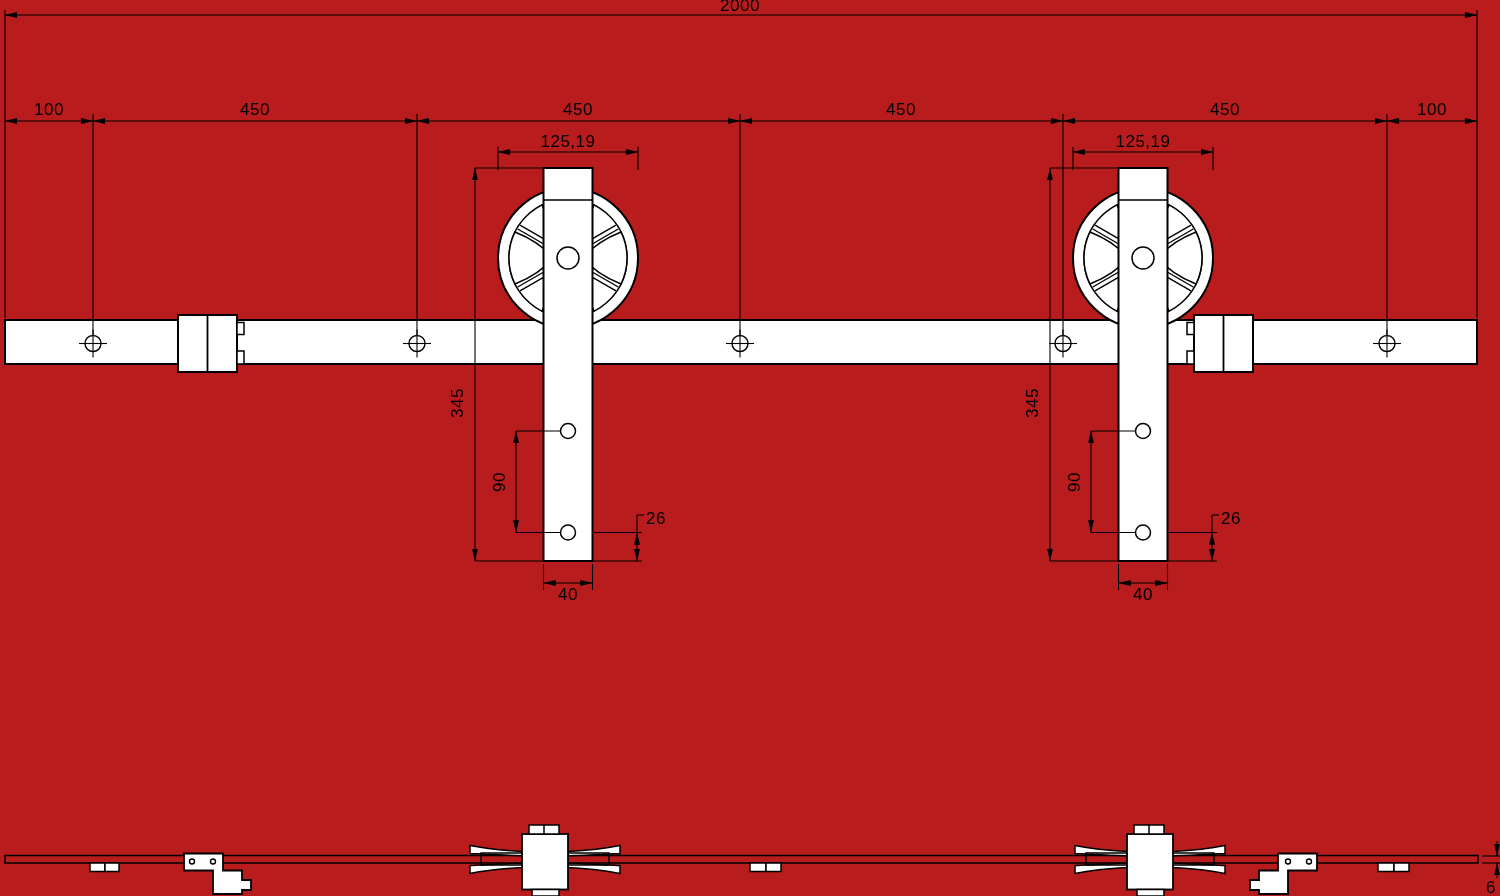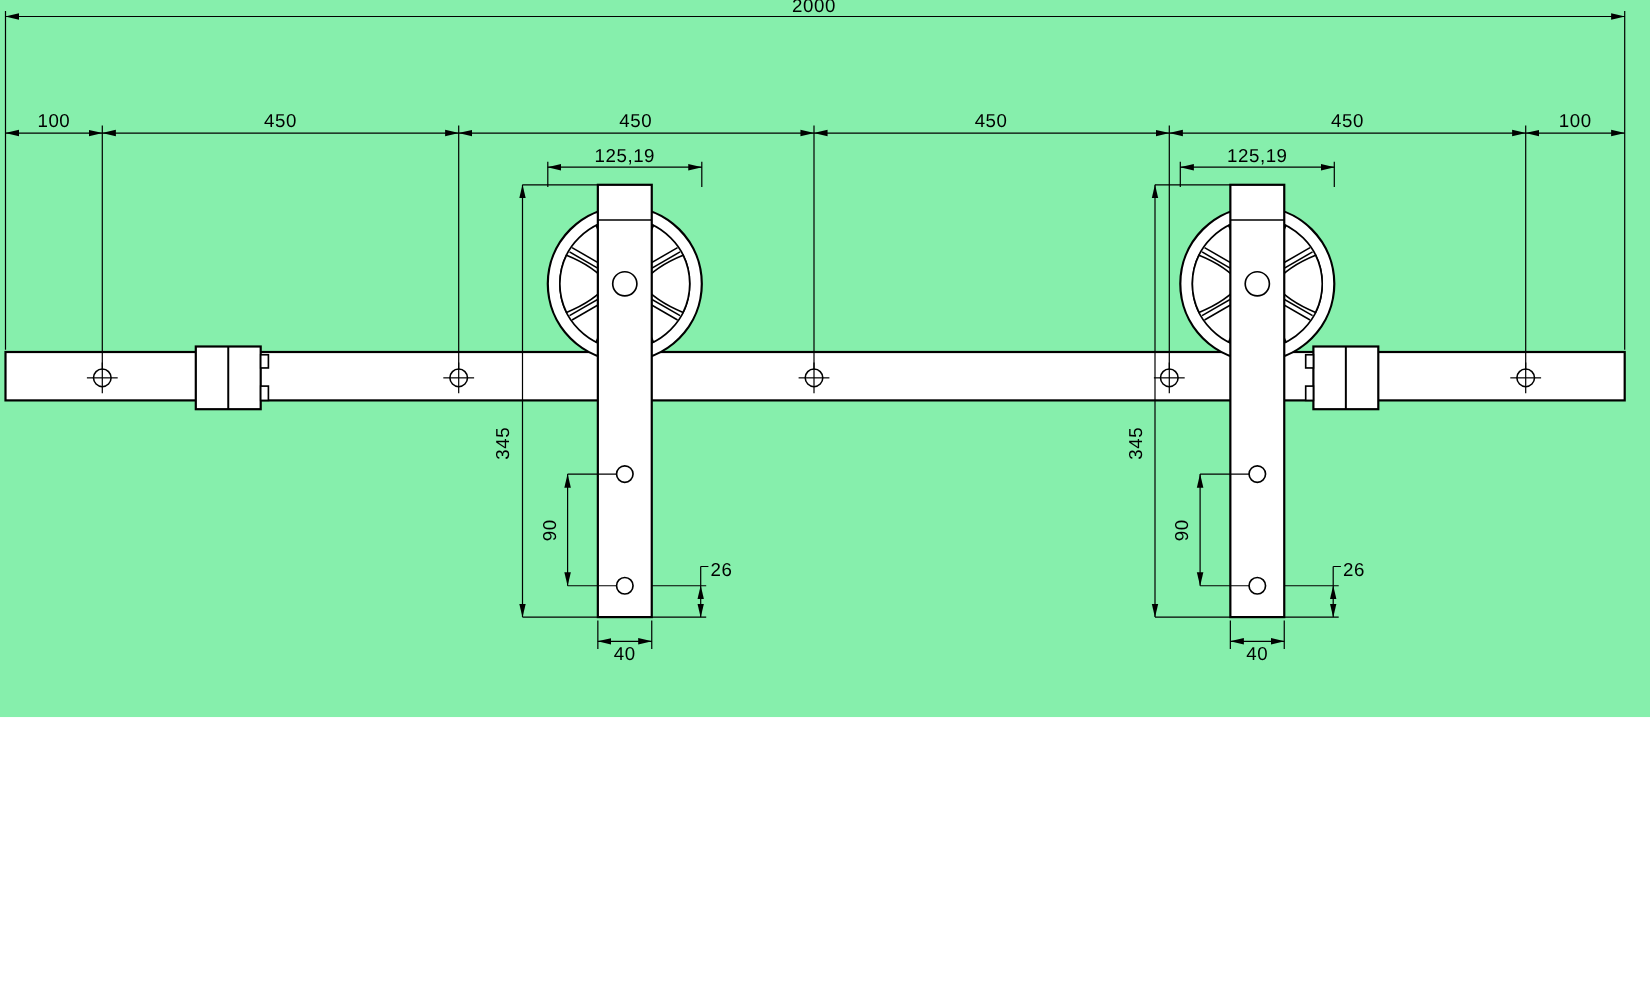--- a/index.html
+++ b/index.html
@@ -1,16 +1,16 @@
 <!DOCTYPE html>
 <html><head>
 <meta charset="utf-8">
 <style>
   html,body{margin:0;padding:0;background:#fff;}
-  .wrap{width:1500px;height:652px;background:#86efac;position:relative;overflow:hidden;}
+  .wrap{width:1500px;height:896px;background:#b91c1c;position:relative;overflow:hidden;}
   svg{display:block;}
   .s18 {stroke:#000;stroke-width:1.8;fill:none;}
   .s15 {stroke:#000;stroke-width:1.5;fill:none;}
   .s14 {stroke:#000;stroke-width:1.4;fill:none;}
   .dim {stroke:#000;stroke-width:1.1;fill:none;}
   .wf  {fill:#fff;stroke:#000;stroke-width:2;}
   .wf18{fill:#fff;stroke:#000;stroke-width:1.8;}
   .wf15{fill:#fff;stroke:#000;stroke-width:1.5;}
   .t   {font-family:"Liberation Sans",sans-serif;font-size:17px;fill:#000;text-anchor:middle;letter-spacing:0.5px;}
   .ts  {text-anchor:start;}

